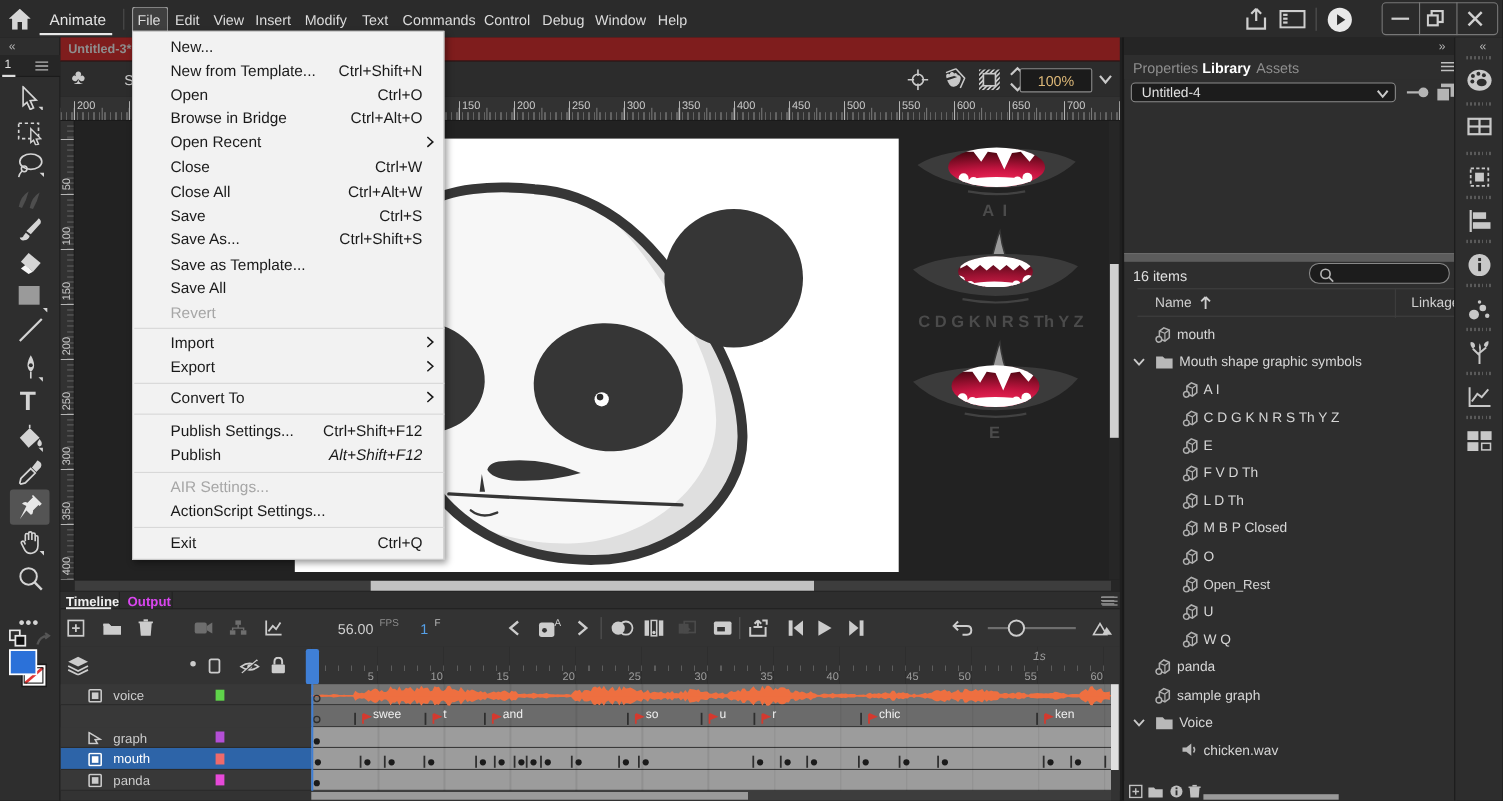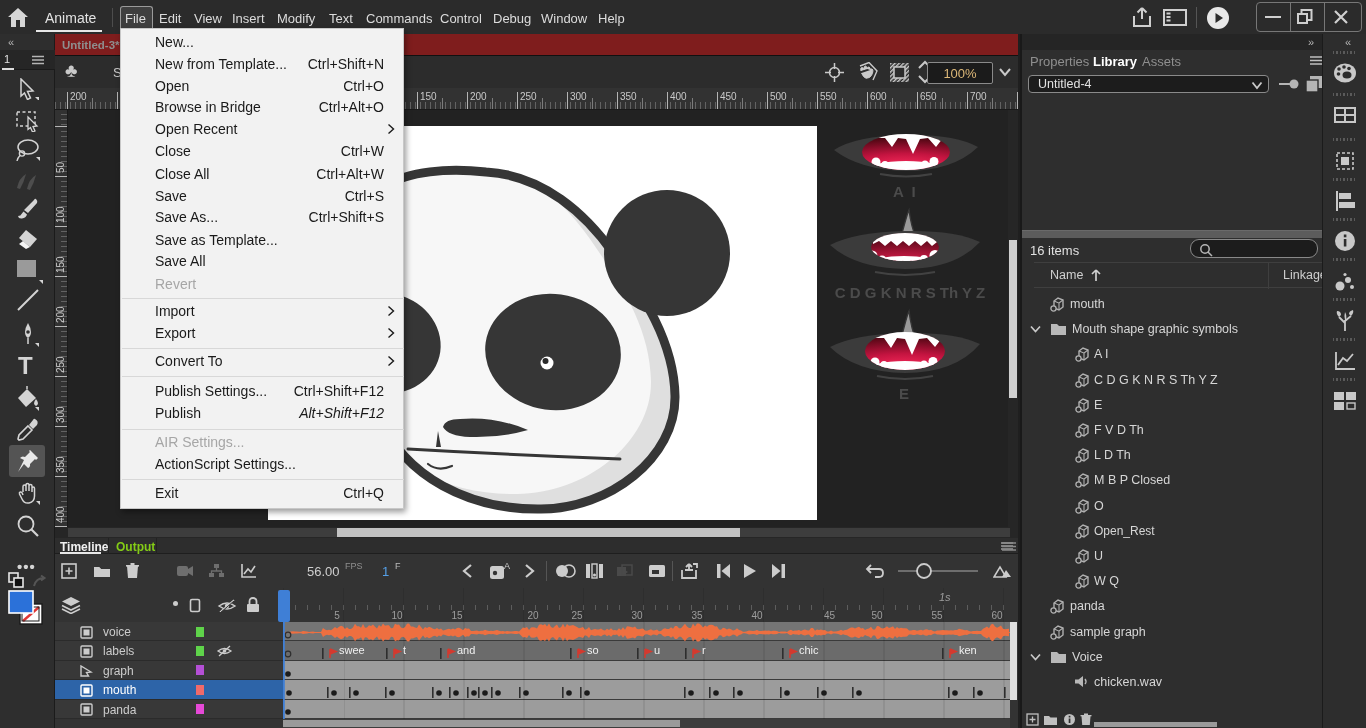--- a/index.html
+++ b/index.html
@@ -348,21 +348,21 @@
 
 <div class="abs" style="left:55px;top:527px;width:963px;height:11px;background:#262626;">
   <div class="abs" style="left:13px;top:1px;width:942px;height:9px;background:#3d3d3d;"></div>
   <div class="abs" style="left:282px;top:1px;width:403px;height:9px;background:#c2c2c2;"></div>
 </div>
 
 <div class="abs" id="timeline" style="left:55px;top:538px;width:963px;height:190px;background:#2d2d2d;overflow:hidden;">
       <div class="abs" style="left:0;top:0;width:963px;height:16px;background:#2d2d2d;border-bottom:1px solid #1e1e1e;">
         <div class="abs" style="left:5px;top:2px;color:#f0f0f0;font-size:12px;font-weight:bold;">Timeline</div>
         <div class="abs" style="left:5px;top:14px;width:41px;height:2px;background:#e8e8e8;"></div>
-        <div class="abs" style="left:61px;top:2px;color:#84cc16;font-size:12px;font-weight:bold;">Output</div>
+        <div class="abs" style="left:61px;top:2px;color:#d946ef;font-size:12px;font-weight:bold;">Output</div>
         <div class="abs" style="left:53px;top:0;width:1px;height:16px;background:#222;"></div>
         <div class="abs" style="left:101px;top:0;width:1px;height:16px;background:#222;"></div>
         <svg class="abs" style="left:945px;top:3px;" width="14" height="10">
           <path d="M1 2 h12 M1 5 h12 M1 8 h12" stroke="#999" stroke-width="1.3"></path>
         </svg>
       </div>
       <div class="abs" style="left:0;top:16px;width:963px;height:34px;background:#333333;">
         <svg class="abs" style="left:6px;top:9px;" width="16" height="16">
           <rect x="1" y="1" width="14" height="14" fill="none" stroke="#cccccc" stroke-width="1.6"></rect>
           <path d="M8 4.5 V11.5 M4.5 8 H11.5" stroke="#cccccc" stroke-width="1.6"></path>
@@ -473,21 +473,21 @@
         </svg>
         <svg class="abs" style="left:191px;top:9px;" width="14" height="16">
           <rect x="1" y="7" width="12" height="8" rx="1" fill="#cccccc"></rect>
           <path d="M3.5 7 V4.5 Q3.5 1 7 1 Q10.5 1 10.5 4.5 V7" fill="none" stroke="#cccccc" stroke-width="1.8"></path>
         </svg>
         <div class="abs" style="left:228px;top:17px;width:727px;height:5px;background:repeating-linear-gradient(90deg,#5d5d5d 0,#5d5d5d 1px,transparent 1px,transparent 12px);"></div>
         <div class="abs" style="left:228px;top:0;width:727px;height:34px;background:repeating-linear-gradient(90deg,rgba(0,0,0,.10) 0,rgba(0,0,0,.10) 1px,transparent 1px,transparent 60px);background-position:0 0;"></div>
         <div class="abs" style="left:264px;top:22px;width:36px;text-align:center;color:#9d9d9d;font-size:10px;">5</div>
         <div class="abs" style="left:324px;top:22px;width:36px;text-align:center;color:#9d9d9d;font-size:10px;">10</div>
         <div class="abs" style="left:384px;top:22px;width:36px;text-align:center;color:#9d9d9d;font-size:10px;">15</div>
-        <div class="abs" style="left:460px;top:22px;width:36px;text-align:center;color:#9d9d9d;font-size:10px;">20</div>
+        <div class="abs" style="left:444px;top:22px;width:36px;text-align:center;color:#9d9d9d;font-size:10px;">20</div>
         <div class="abs" style="left:504px;top:22px;width:36px;text-align:center;color:#9d9d9d;font-size:10px;">25</div>
         <div class="abs" style="left:564px;top:22px;width:36px;text-align:center;color:#9d9d9d;font-size:10px;">30</div>
         <div class="abs" style="left:624px;top:22px;width:36px;text-align:center;color:#9d9d9d;font-size:10px;">35</div>
         <div class="abs" style="left:684px;top:22px;width:36px;text-align:center;color:#9d9d9d;font-size:10px;">40</div>
         <div class="abs" style="left:744px;top:22px;width:36px;text-align:right;color:#9d9d9d;font-size:10px;">45</div>
         <div class="abs" style="left:804px;top:22px;width:36px;text-align:center;color:#9d9d9d;font-size:10px;">50</div>
         <div class="abs" style="left:864px;top:22px;width:36px;text-align:center;color:#9d9d9d;font-size:10px;">55</div>
         <div class="abs" style="left:924px;top:22px;width:36px;text-align:center;color:#9d9d9d;font-size:10px;">60</div>
         <div class="abs" style="left:884px;top:3px;color:#9d9d9d;font-size:11px;font-style:italic;">1s</div>
         <div class="abs" style="left:223px;top:2px;width:12px;height:32px;background:#3f7fd6;border-radius:2px;"></div>
@@ -496,33 +496,20 @@
         <div class="abs" style="left:0;top:0.0px;width:228px;height:19.4px;background:#383838;border-bottom:1px solid #2b2b2b;">
           <svg class="abs" style="left:25px;top:3.5px;" width="13" height="13">
             <rect x="1" y="1" width="11" height="11" rx="1" fill="none" stroke="#cccccc" stroke-width="1.4"></rect>
             <rect x="3.5" y="3.5" width="6" height="6" fill="#cccccc"></rect>
           </svg>
           <div class="abs" style="left:48px;top:3px;color:#cccccc;font-size:12px;">voice</div>
           <div class="abs" style="left:141px;top:4.5px;width:8px;height:10px;background:#5fd34a;"></div>
         </div>
         <div class="abs" style="left:228px;top:0.0px;width:727px;height:19.4px;background:#757575;border-bottom:1px solid #3a3a3a;">
           <div class="abs" style="left:0;top:0;width:727px;height:19.4px;background:repeating-linear-gradient(90deg,transparent 0,transparent 58.5px,rgba(0,0,0,.08) 58.5px,rgba(0,0,0,.08) 60px);background-position:2px 0;"></div>
-        </div>
-        <div class="abs" style="left:0;top:19.4px;width:228px;height:19.4px;background:#383838;border-bottom:1px solid #2b2b2b;">
-          <svg class="abs" style="left:25px;top:3.5px;" width="13" height="13">
-            <rect x="1" y="1" width="11" height="11" rx="1" fill="none" stroke="#cccccc" stroke-width="1.4"></rect>
-            <rect x="3.5" y="3.5" width="6" height="6" fill="#cccccc"></rect>
-          </svg>
-          <div class="abs" style="left:48px;top:3px;color:#cccccc;font-size:12px;">labels</div>
-          <div class="abs" style="left:141px;top:4.5px;width:8px;height:10px;background:#5fd34a;"></div>
-          <svg class="abs" style="left:161px;top:4px;" width="17" height="12">
-            <path d="M2 6 Q8.5 1 15 6 Q8.5 11 2 6 Z" fill="none" stroke="#cccccc" stroke-width="1.3"></path>
-            <circle cx="8.5" cy="6" r="1.8" fill="#cccccc"></circle>
-            <path d="M3 11 L14 1" stroke="#cccccc" stroke-width="1.3"></path>
-          </svg>
         </div>
         <div class="abs" style="left:228px;top:19.4px;width:727px;height:19.4px;background:#6b6b6b;border-bottom:1px solid #3a3a3a;">
           <div class="abs" style="left:0;top:0;width:727px;height:19.4px;background:repeating-linear-gradient(90deg,transparent 0,transparent 58.5px,rgba(0,0,0,.08) 58.5px,rgba(0,0,0,.08) 60px);background-position:2px 0;"></div>
         </div>
         <div class="abs" style="left:0;top:38.8px;width:228px;height:19.4px;background:#383838;border-bottom:1px solid #2b2b2b;">
           <svg class="abs" style="left:25px;top:4px;" width="13" height="12">
             <path d="M1 11 L1 1 L11 7 L6.5 7.5 L8.5 11 Z" fill="none" stroke="#cccccc" stroke-width="1.4"></path>
           </svg>
           <div class="abs" style="left:48px;top:3px;color:#cccccc;font-size:12px;">graph</div>
           <div class="abs" style="left:141px;top:4.5px;width:8px;height:10px;background:#b44fd6;"></div>

